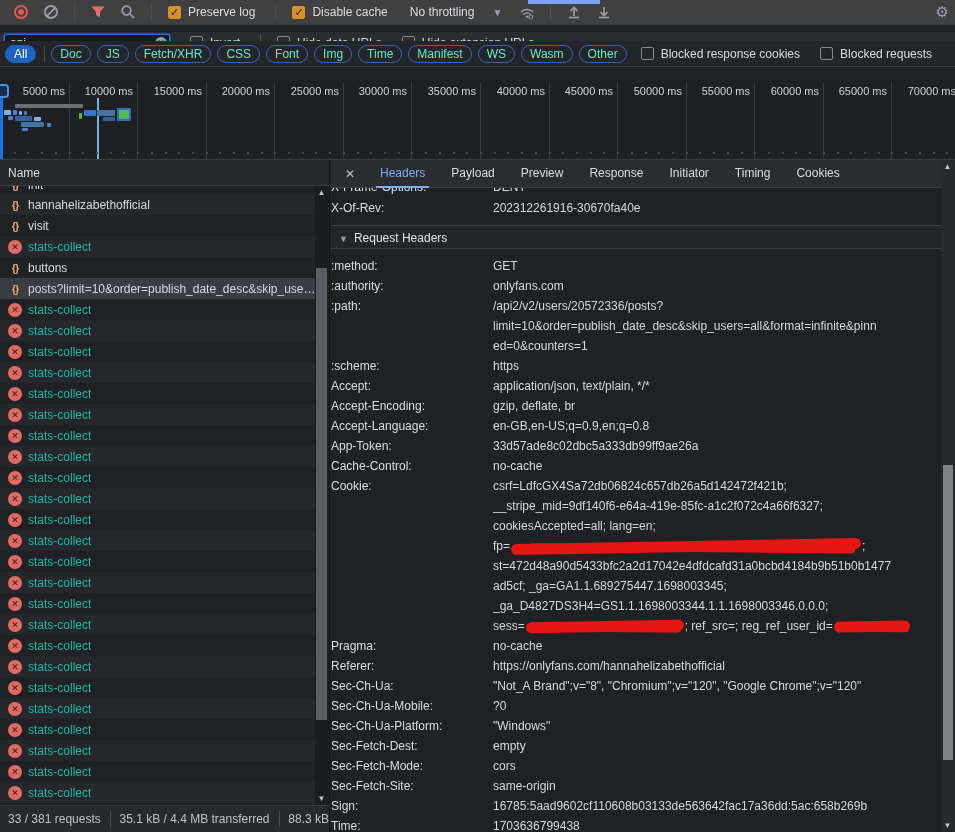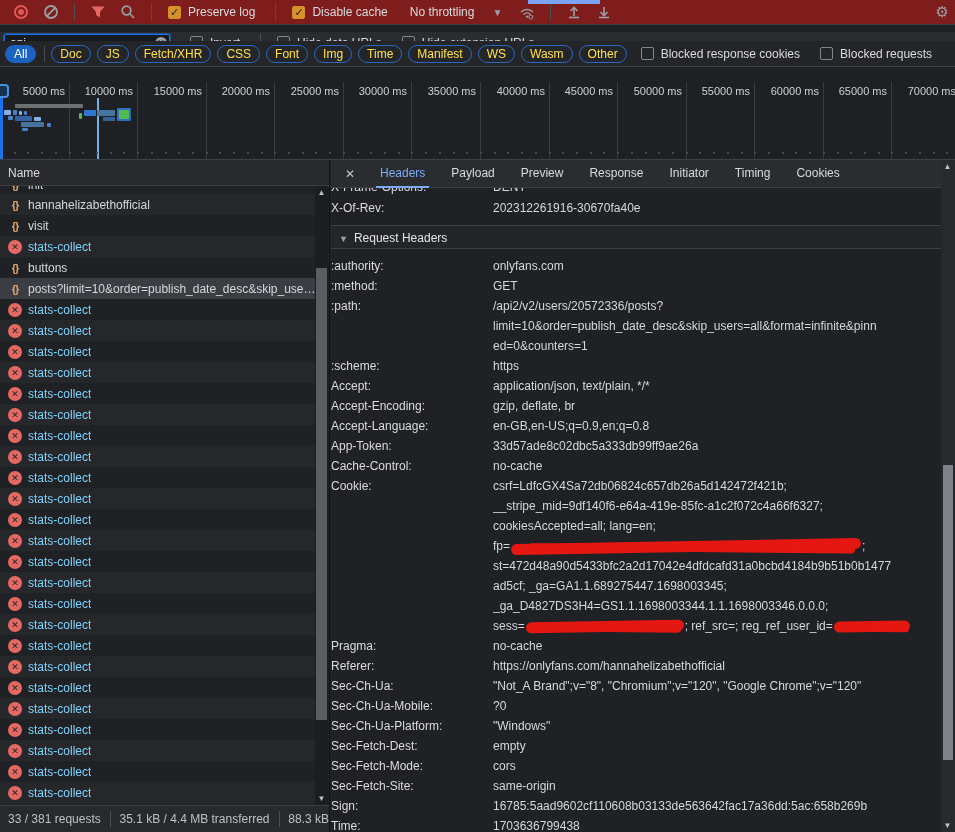--- a/index.html
+++ b/index.html
@@ -4,21 +4,21 @@
 <style>
   * { margin:0; padding:0; box-sizing:border-box; }
   html,body { background:#101113; }
   .app {
     position:relative; width:955px; height:832px; overflow:hidden;
     background:#202124; color:#dadce0;
     font-family:"Liberation Sans","DejaVu Sans",sans-serif; font-size:12px;
   }
   
   .toolbar { position:absolute; left:0; top:0; width:955px; height:19px;
-    background:#7f1d1d; border-bottom:1px solid #3c4043;
+    background:#404040; border-bottom:1px solid #3c4043;
     display:flex; align-items:center; padding:12px 6px; }
   .tb-sep { width:1px; height:18px; background:#4a4d51; margin:0 8px; flex:none; }
   .icon-btn { width:22px; height:22px; display:flex; align-items:center; justify-content:center; flex:none; margin:0 4px; border-radius:2px; }
   .rec { width:14px; height:14px; border-radius:50%; border:2px solid #df5853; position:relative; }
   .rec::after { content:""; position:absolute; left:2px; top:2px; width:6px; height:6px; border-radius:50%; background:#df5853; }
   .cb { width:13px; height:13px; border:1px solid #85888c; border-radius:2px; background:transparent; flex:none; position:relative; margin-right:7px; }
   .cb.checked { background:#d5912b; border-color:#d5912b; }
   .cb.checked::after { content:"✓"; position:absolute; left:1px; top:-1px; font-size:11px; font-weight:bold; color:#2b1d03; }
   .tb-label { color:#dadce0; margin-right:4px; white-space:nowrap; }
   .chk-group { display:flex; align-items:center; margin:0 8px; white-space:nowrap; }
@@ -36,21 +36,21 @@
   .search-input { width:100%; height:100%; background:#18191b; border:1px solid #1a73e8;
     box-shadow:0 0 0 1px rgba(26,115,232,.55); border-radius:2px; color:#e8eaed;
     font-family:inherit; font-size:12px; padding:0 18px 0 5px; outline:none; }
   .clear-x { position:absolute; right:3px; top:3px; width:12px; height:12px; border-radius:50%;
     background:#9aa0a6; color:#202124; font-size:9px; line-height:12px; text-align:center; }
 
   
   .chiprow { position:absolute; left:0; top:41px; width:955px; height:26px;
     background:#242528; border-bottom:1px solid #3c4043;
     display:flex; align-items:center; padding:0 5px; }
-  .chip { border:1px solid #2a67c0; color:#fde047; border-radius:10px; padding:1px 8px;
+  .chip { border:1px solid #2a67c0; color:#5eead4; border-radius:10px; padding:1px 8px;
     margin-right:6px; white-space:nowrap; line-height:14px; flex:none; }
   .chip.sel { background:#1b63c1; border-color:#1b63c1; color:#ffffff; }
   .chip-sep { width:1px; height:16px; background:#4a4d51; margin:0 6px 0 2px; flex:none; }
 
   
   .overview { position:absolute; left:0; top:82px; width:955px; height:78px;
     background:#1f2023; border-bottom:1px solid #3c4043; overflow:hidden; }
   .grid-v { position:absolute; top:0; width:1px; height:78px; background:#3a3b3f; }
   .ov-label { position:absolute; top:3px; font-size:11px; color:#cdd0d4; transform:translateX(-100%); padding-right:4px; white-space:nowrap; }
   .ov-tick { position:absolute; top:70px; width:2px; height:2px; background:#45484c; }
@@ -60,21 +60,21 @@
   .ov-tab { position:absolute; left:0; top:2px; width:9px; height:14px; border:2px solid #4a90e2; border-left:none; border-radius:0 4px 4px 0; background:#17324f; }
 
   
   .left-panel { position:absolute; left:0; top:160px; width:330px; height:645px; background:#202124; border-right:1px solid #131314; }
   .name-header { height:26px; line-height:26px; padding-left:8px; background:#28292c; border-bottom:1px solid #3c4043; color:#dadce0; }
   .req-scroll { position:absolute; left:0; top:26px; width:316px; height:619px; overflow:hidden; }
   .req-row { height:21px; display:flex; align-items:center; padding-left:8px; white-space:nowrap; overflow:hidden; }
   .req-row.alt { background:#26272b; }
   .req-row.selected { background:#3a3d42; }
   .req-row .rname { overflow:hidden; text-overflow:ellipsis; color:#d5d8dc; }
-  .req-row.error .rname { color:#7dd3fc; }
+  .req-row.error .rname { color:#14b8a6; }
   .ric { flex:none; width:14px; height:14px; margin-right:6px; display:flex; align-items:center; justify-content:center; }
   .ric.xhr { color:#e0a36b; font-size:11px; font-weight:bold; letter-spacing:-1px; }
   .ric.err { background:#e46962; border-radius:50%; color:#26272a; font-size:9px; font-weight:bold; line-height:14px; text-align:center; display:block; }
   .clip7 { height:8px; overflow:hidden; }
   .clip7 .req-row { transform:translateY(-12px); }
   
   .lscroll { position:absolute; right:1px; top:26px; width:13px; height:619px; background:#1c1d1f; }
   .lscroll .thumb { position:absolute; left:1px; top:82px; width:11px; height:452px; background:#5a5d61; }
   .sb-arrow { position:absolute; left:0; width:13px; text-align:center; font-size:8px; color:#bfc2c6; }
 
@@ -506,29 +506,29 @@
             <div class="kv-val">
               <div class="val-line"><span>202312261916-30670fa40e</span></div>
             </div>
           </div>
         </div>
       <div class="sec-header">
         <span class="tri">▼</span><span>Request Headers</span>
       </div>
       <div class="rows-pad" id="requestrows">
           <div class="kv-row">
+            <div class="kv-key">:method:</div>
+            <div class="kv-val">
+              <div class="val-line"><span>GET</span></div>
+            </div>
+          </div>
+          <div class="kv-row">
             <div class="kv-key">:authority:</div>
             <div class="kv-val">
               <div class="val-line"><span>onlyfans.com</span></div>
-            </div>
-          </div>
-          <div class="kv-row">
-            <div class="kv-key">:method:</div>
-            <div class="kv-val">
-              <div class="val-line"><span>GET</span></div>
             </div>
           </div>
           <div class="kv-row">
             <div class="kv-key">:path:</div>
             <div class="kv-val">
               <div class="val-line"><span>/api2/v2/users/20572336/posts?</span></div>
               <div class="val-line"><span>limit=10&amp;order=publish_date_desc&amp;skip_users=all&amp;format=infinite&amp;pinn</span></div>
               <div class="val-line"><span>ed=0&amp;counters=1</span></div>
             </div>
           </div>

